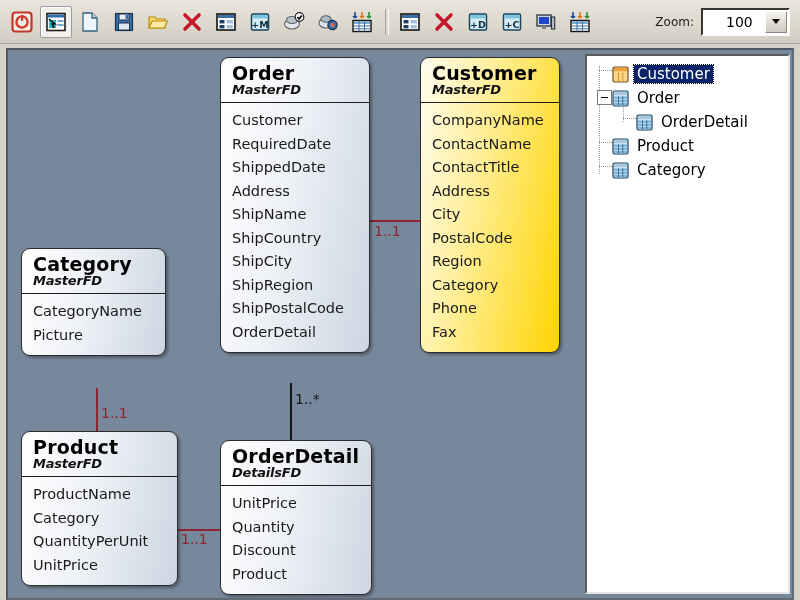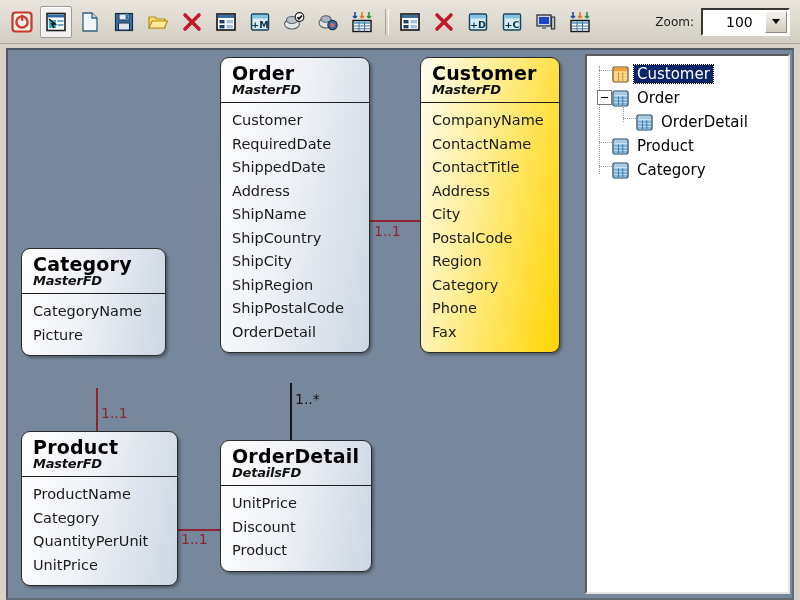--- a/index.html
+++ b/index.html
@@ -369,20 +369,21 @@
     </div>
 
     <div class="entity" style="left:212px;top:390px;width:152px;">
       <div class="ehead">
         <div class="etitle">OrderDetail</div>
         <div class="esub">DetailsFD</div>
       </div>
       <div class="erule"></div>
       <div class="ebody">
         <div class="efield">UnitPrice</div>
+        <div class="efield">Quantity</div>
         <div class="efield">Discount</div>
         <div class="efield">Product</div>
       </div>
     </div>
   </div>
 
   <div class="treepanel">
     <div class="tree">
 
       <div class="dotv" style="left:12px;top:10px;height:108px;"></div>

